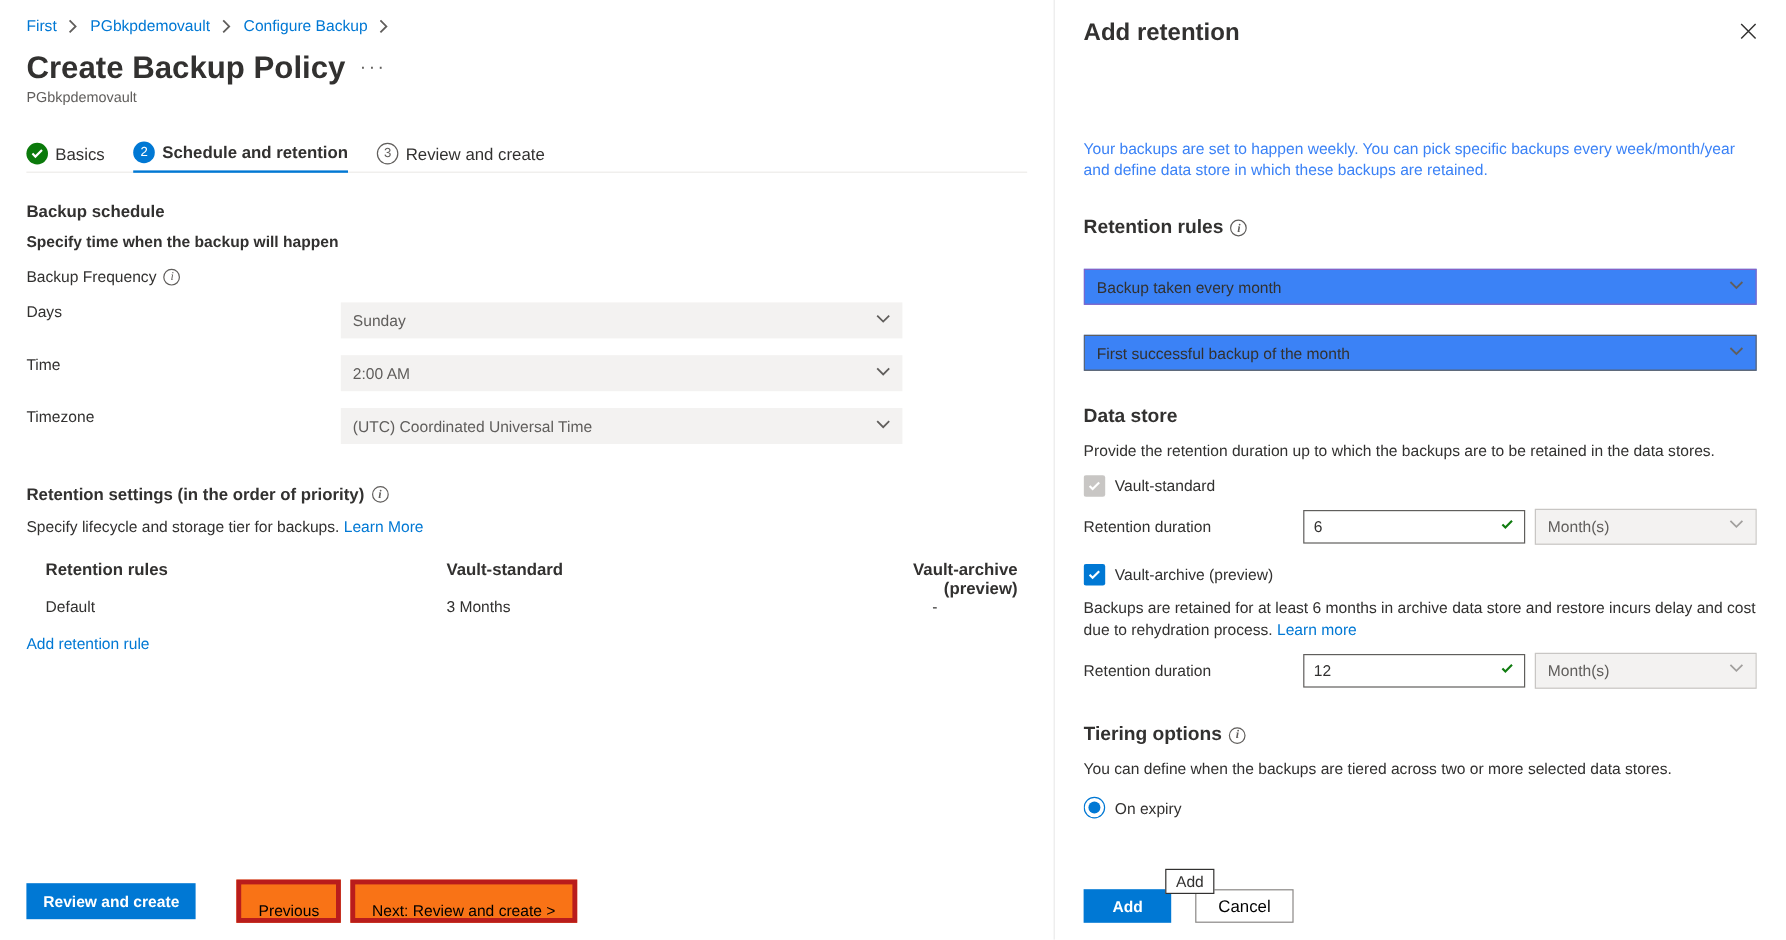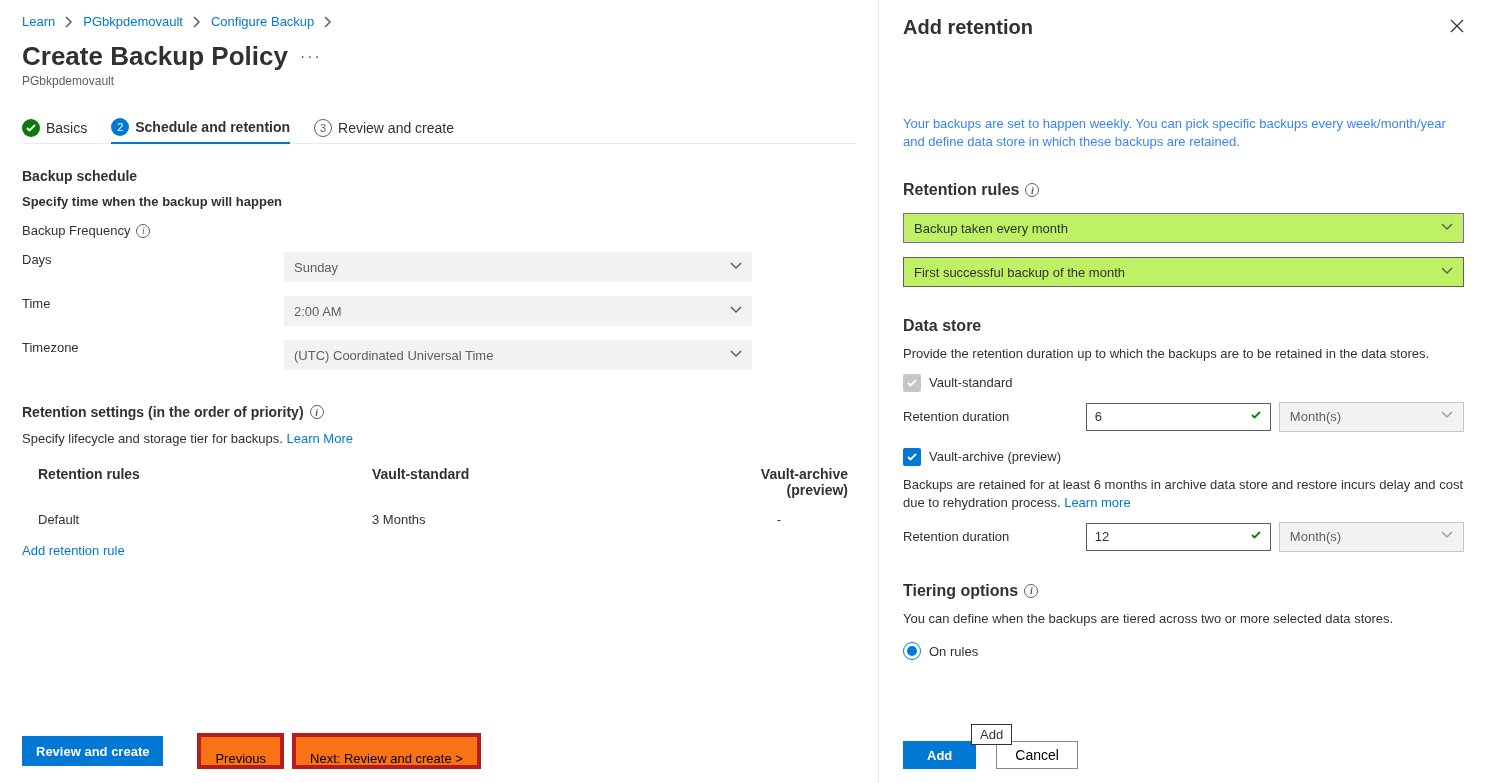--- a/index.html
+++ b/index.html
@@ -75,21 +75,21 @@
     justify-content: space-between; padding: 0 10px;
     color: #605e5c; font-size: 13px; cursor: pointer;
   }
   .chev { color: #605e5c; }
   .link { color: #0078d4; text-decoration: none; cursor: pointer; }
 
   .ret-header { display: flex; margin-top: 18px; font-weight: 600; font-size: 14px; }
   .ret-col1 { width: 350px; padding-left: 16px; }
   .ret-col2 { width: 330px; }
   .ret-col3 { flex: 1; text-align: right; padding-right: 8px; }
-  .ret-row { display: flex; margin-top: 14px; font-size: 13px; }
+  .ret-row { display: flex; margin-top: 0; font-size: 13px; }
   .ret-row .ret-col3 { text-align: center; padding-right: 0; }
 
   .bottom-bar {
     position: absolute;
     left: 0; bottom: 0; width: 878px;
     padding: 12px 22px 14px 22px;
     display: flex; gap: 34px; align-items: center;
     background: #fff;
   }
   .btn { height: 30px; padding: 14px 14px; font-size: 13px; border: 4px solid #b91c1c; background: #f97316; cursor: pointer; }
@@ -98,22 +98,22 @@
   
   .panel-header { display: flex; justify-content: space-between; align-items: center; }
   .panel-title { font-size: 20px; font-weight: 600; }
   .close-x { font-size: 18px; color: #323130; cursor: pointer; background: none; border: none; }
   .panel-body { flex: 1; overflow: auto; margin-top: 40px; }
   .panel-desc { font-size: 13px; color: #3b82f6; line-height: 1.4; margin-top: 36px; }
   .panel-section-title { font-weight: 600; font-size: 16px; margin-top: 30px; display: flex; align-items: center; gap: 6px; }
   .panel-dropdown {
     width: 100%; height: 30px; border: 1px solid #605e5c;
     display: flex; align-items: center; justify-content: space-between;
-    padding: 0 10px; font-size: 13px; margin-top: 14px; cursor: pointer;
-    background: #bef264;
+    padding: 0 10px; font-size: 13px; margin-top: 25px; cursor: pointer;
+    background: #3b82f6;
   }
   .panel-dropdown.active { border: 1px solid #8661c5; }
   .panel-dropdown.disabled { background: #f3f2f1; color: #605e5c; border: 1px solid #c8c6c4; }
   .panel-text { font-size: 13px; margin-top: 10px; line-height: 1.4; }
   .checkbox-row { display: flex; align-items: center; gap: 8px; margin-top: 10px; }
   .checkbox { width: 18px; height: 18px; display: flex; align-items: center; justify-content: center; border-radius: 2px; }
   .checkbox.checked-blue { background: #0078d4; color: #fff; }
   .checkbox.checked-grey { background: #c8c6c4; color: #fff; }
   .duration-row { display: flex; align-items: center; margin-top: 10px; gap: 8px; }
   .duration-label { width: 180px; }
@@ -139,21 +139,21 @@
     font-size: 13px;
   }
   svg.chev-svg { width: 12px; height: 12px; }
 </style>
 </head>
 <body>
 
 <div class="main-area">
 
   <div class="breadcrumb">
-    <a href="#">Learn</a>
+    <a href="#">First</a>
     <span class="sep">
       <svg class="chev-svg" viewBox="0 0 12 12">
           <path d="M3 1l5 5-5 5" stroke="#605e5c" stroke-width="1.5" fill="none"></path>
         </svg>
     </span>
     <a href="#">PGbkpdemovault</a>
     <span class="sep">
       <svg class="chev-svg" viewBox="0 0 12 12">
           <path d="M3 1l5 5-5 5" stroke="#605e5c" stroke-width="1.5" fill="none"></path>
         </svg>
@@ -371,21 +371,21 @@
     <div class="panel-section-title">
       <span>Tiering options</span>
       <span class="info-icon">i</span>
     </div>
     <div class="panel-text">You can define when the backups are tiered across two or more selected data stores.</div>
 
     <div class="radio-row">
       <div class="radio-outer">
           <div class="radio-inner"></div>
         </div>
-      <span>On rules</span>
+      <span>On expiry</span>
     </div>
   </div>
 
   <div class="panel-footer">
     <div class="tooltip">Add</div>
     <button class="panel-btn-primary">Add</button>
     <button class="panel-btn">Cancel</button>
   </div>
 </div>
 

